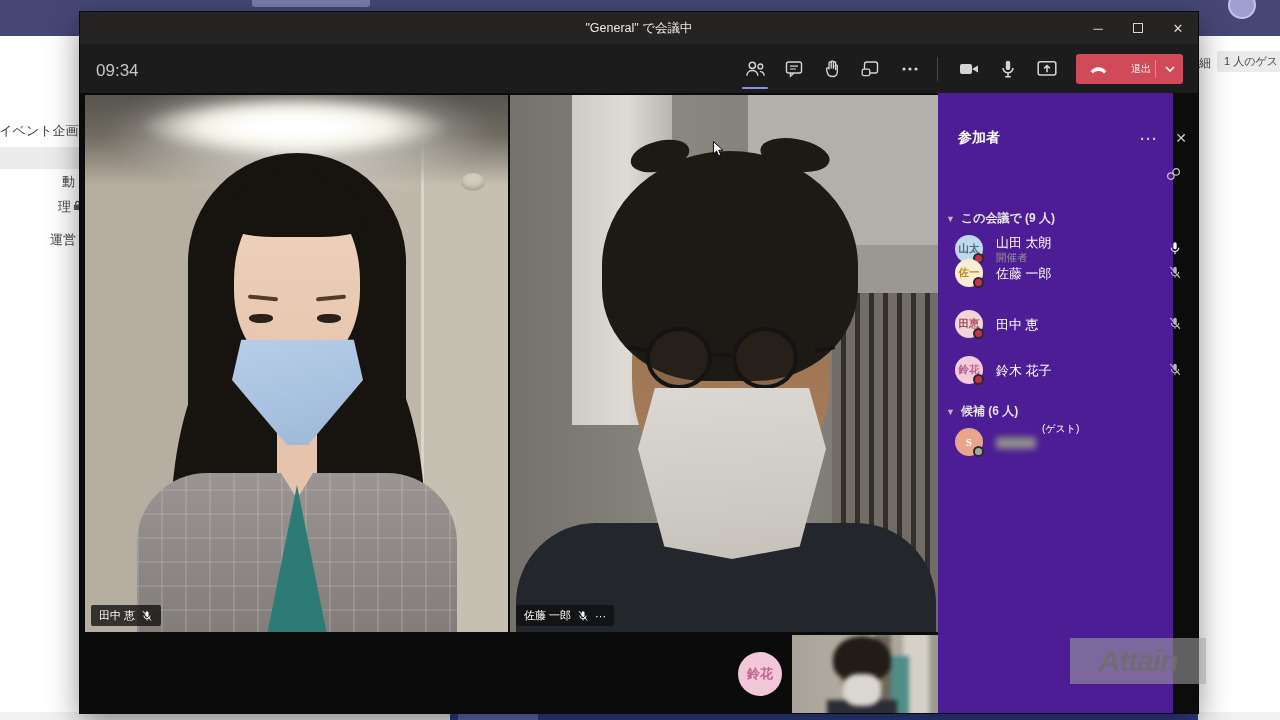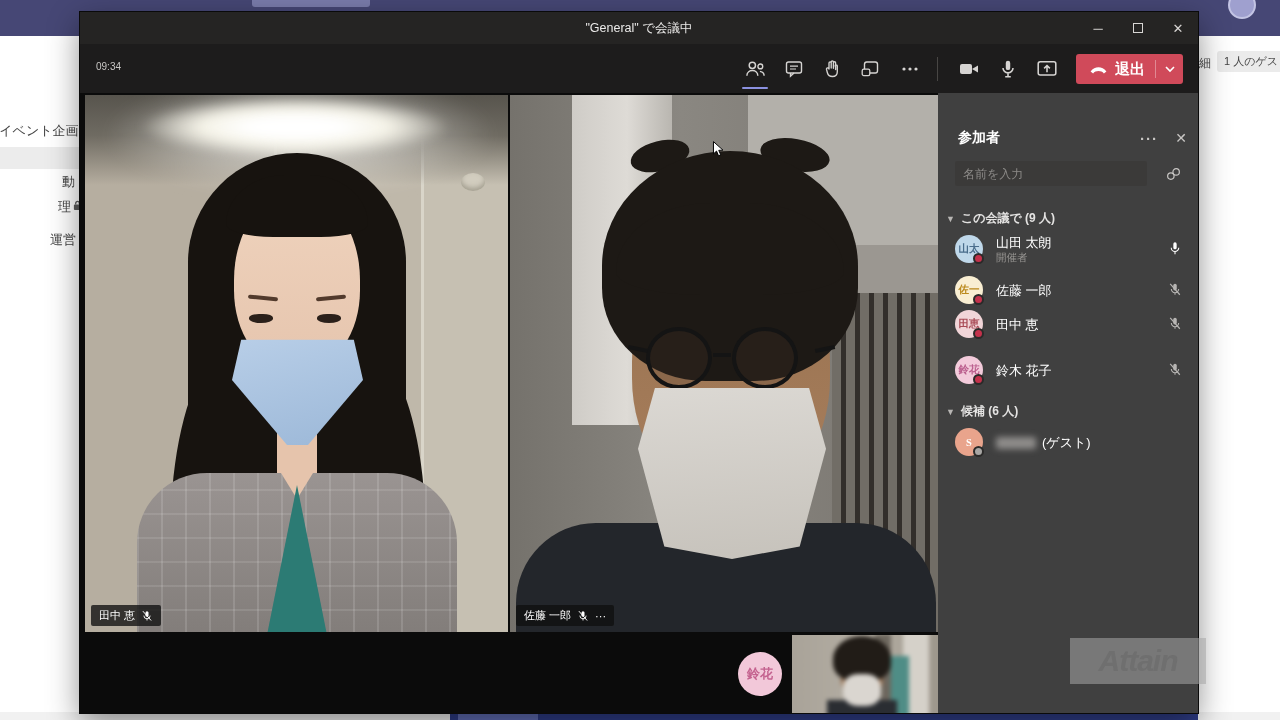--- a/index.html
+++ b/index.html
@@ -25,29 +25,29 @@
   .window { left:80px; top:12px; width:1118px; height:701px; background:#0c0c0c;
     box-shadow:0 0 0 1px #0a0a0a, 0 10px 30px rgba(0,0,0,.45); }
   .titlebar { left:0; top:0; width:1118px; height:32px; background:#252423; display:flex; align-items:center; }
   .title { position:absolute; left:0; right:0; text-align:center; color:#ebeae9; font-size:12.5px; }
   .win-btn { position:absolute; top:0; width:40px; height:32px; display:flex; align-items:center; justify-content:center;
     color:#d8d6d4; font-size:13px; }
   .win-min { right:80px; } .win-max { right:40px; } .win-close { right:0; }
   .max-glyph { width:10px; height:10px; border:1px solid #d8d6d4; }
 
   .toolbar { left:0; top:32px; width:1118px; height:49px; background:#1d1c1c; }
-  .timer { position:absolute; left:16px; top:17px; color:#c8c6c4; font-size:10px; }
+  .timer { position:absolute; left:16px; top:17px; color:#c8c6c4; font-size:17px; }
   .tb-btn { position:absolute; top:8px; width:38px; height:34px; display:flex; align-items:center; justify-content:center; color:#d6d4d2; }
   .tb-btn svg { display:block; }
   .tb-active-underline { position:absolute; left:6px; bottom:-3px; width:26px; height:2.5px; border-radius:2px; }
   .tb-sep { position:absolute; left:857px; top:13px; width:1px; height:24px; background:#484644; }
   .leave-btn { position:absolute; left:996px; top:10px; width:107px; height:30px; border-radius:3px;
     display:flex; align-items:center; color:#fff; }
   .leave-main { display:flex; align-items:center; gap:7px; padding-left:13px; width:79px; }
-  .leave-label { font-size:15px; font-weight:bold; }
+  .leave-label { font-size:10px; font-weight:normal;margin-left:16px; }
   .leave-div { width:1px; height:18px; background:rgba(255,255,255,.35); }
   .leave-chevron { flex:1; display:flex; align-items:center; justify-content:center; }
 
   .stage { left:0; top:81px; width:858px; height:620px; background:#0b0b0b; overflow:hidden; }
   .tile { position:absolute; top:2px; height:537px; overflow:hidden; background:#222; }
   .tile-left { left:5px; width:423px; }
   .tile-right { left:430px; width:428px; }
   .name-badge { position:absolute; left:6px; bottom:6px; background:rgba(16,16,16,.78); border-radius:2px;
     padding:3px 8px; display:flex; align-items:center; gap:6px; color:#fff; font-size:11px; z-index:30; }
 
@@ -108,21 +108,21 @@
   .sv-wall { position:absolute; inset:0; background:linear-gradient(90deg,#a8a298,#b5afa4 55%,#9b958a); }
   .sv-white { position:absolute; right:14px; top:0; width:26px; height:100%; background:#d5d1c9; }
   .sv-teal { position:absolute; right:34px; top:26px; width:22px; height:62px; background:#4f8d86; }
   .sv-door { position:absolute; right:52px; top:4px; width:16px; height:84px; background:#6d675e; }
   .sv-hair { position:absolute; left:46px; top:6px; width:58px; height:46px; background:#211c17; border-radius:50% 50% 40% 40%; }
   .sv-face { position:absolute; left:54px; top:28px; width:42px; height:40px; background:#97704f; border-radius:45%; }
   .sv-mask { position:absolute; left:56px; top:44px; width:38px; height:32px; background:#dad6d0; border-radius:40%; }
   .sv-shirt { position:absolute; left:40px; top:70px; width:70px; height:20px; background:#2a2d32; }
 
   
-  .panel { left:858px; top:81px; width:260px; height:620px; background:#404040;padding-left:24px; }
+  .panel { left:858px; top:81px; width:235px; height:620px; background:#4c1d95;padding-left:24px; }
   .panel-title { position:absolute; left:20px; top:36px; color:#ffffff; font-size:14px; font-weight:bold; }
   .panel-more { position:absolute; left:198px; top:32px; width:26px; height:26px; color:#c8c6c4; font-size:15px; letter-spacing:1px;
     display:flex; align-items:center; justify-content:center; font-weight:bold; }
   .panel-close { position:absolute; left:230px; top:32px; width:26px; height:26px; color:#c8c6c4; font-size:14px;
     display:flex; align-items:center; justify-content:center; }
   .search-input { position:absolute; left:17px; top:68px; width:192px; height:25px; background:#3b3a39; border:none; border-radius:2px;
     color:#e6e5e4; font-size:12px; padding:0 8px; font-family:"Liberation Sans",sans-serif; }
   .search-input::placeholder { color:#8d8b89; }
   .link-btn { position:absolute; left:224px; top:71px; width:22px; height:20px; color:#c8c6c4; display:flex; align-items:center; justify-content:center; }
   .section { position:absolute; left:8px; display:flex; align-items:center; gap:6px; color:#e4e3e2; font-size:12px; font-weight:bold; }
@@ -131,21 +131,21 @@
   .p-avatar { position:absolute; left:17px; top:6px; width:28px; height:28px; border-radius:50%;
     display:flex; align-items:center; justify-content:center; font-size:10.5px; font-weight:bold;font-family:Liberation Serif, serif; }
   .presence { position:absolute; left:35px; top:24px; width:11px; height:11px; border-radius:50%; border:2px solid #2b2a29; background:#c4314b; }
   .presence-gray { background:#a8a6a4; }
   .p-name { position:absolute; left:58px; top:12px; color:#ffffff; font-size:13px; white-space:nowrap; }
   .p-name-2l { top:5px; }
   .p-sub { position:absolute; left:58px; top:22px; color:#969491; font-size:10.5px; }
   .p-mic { position:absolute; left:230px; top:12px; color:#b8b6b4; }
   .p-mic-on { color:#ffffff; }
   .blur-name { position:absolute; left:58px; top:15px; width:40px; height:12px; background:#8f8d8b; border-radius:2px; filter:blur(3px); }
-  .guest-suffix { position:absolute; left:104px; top:12px; color:#ffffff; font-size:13px; white-space:nowrap; }
+  .guest-suffix { position:absolute; left:104px; top:0; color:#ffffff; font-size:10px; white-space:nowrap; }
 
   .watermark { left:1070px; top:638px; width:136px; height:46px; background:rgba(165,165,165,.55);
     display:flex; align-items:center; justify-content:center; z-index:50; }
   .watermark span { font-size:30px; font-weight:bold; font-style:italic; color:rgba(110,110,110,.9); letter-spacing:-1px; }
 </style>
 </head>
 <body>
 
 <div id="canvas">
 
@@ -347,21 +347,20 @@
           <div class="sv-mask"></div>
         </div>
       </div>
     </div>
 
     <div class="abs panel">
       <div class="panel-title">参加者</div>
       <div class="panel-more">···</div>
       <div class="panel-close">✕</div>
 
-      <input class="search-input" placeholder="名前を入力" style="">
       <div class="link-btn">
         <svg width="17" height="16" viewBox="0 0 18 16">
           <circle cx="6.2" cy="10.2" r="3.4" fill="none" stroke="currentColor" stroke-width="1.3"></circle>
           <circle cx="11.8" cy="5.8" r="3.4" fill="none" stroke="currentColor" stroke-width="1.3"></circle>
         </svg>
       </div>
 
       <div class="section" style="top:117px;">
         <span class="chev">▼</span>
         <span>この会議で (9 人)</span>
@@ -371,21 +370,21 @@
         <div class="p-avatar" style="background-color: rgb(191, 216, 234); color: rgb(74, 109, 140);">山太</div>
         <div class="presence" style="background-color: rgb(196, 49, 75);"></div>
         <div class="p-name p-name-2l">山田 太朗</div>
         <div class="p-sub">開催者</div>
         <svg class="p-mic p-mic-on" width="14" height="15" viewBox="0 0 16 18">
           <rect x="6" y="1.5" width="4" height="8.5" rx="2" fill="currentColor"></rect>
           <path d="M3.5 8 a4.5 4.5 0 0 0 9 0 M8 12.5 V16" fill="none" stroke="currentColor" stroke-width="1.3"></path>
         </svg>
       </div>
 
-      <div class="p-row" style="top:177px;">
+      <div class="p-row" style="top:160px;">
         <div class="p-avatar" style="background-color: rgb(249, 238, 210); color: rgb(187, 138, 30);">佐一</div>
         <div class="presence" style="background-color: rgb(196, 49, 75);"></div>
         <div class="p-name">佐藤 一郎</div>
         <svg class="p-mic" width="14" height="15" viewBox="0 0 16 16">
           <rect x="6" y="1.5" width="4" height="7.5" rx="2" fill="currentColor"></rect>
           <path d="M3.8 7.5 a4.2 4.2 0 0 0 8.4 0 M8 11.5 V14" fill="none" stroke="currentColor" stroke-width="1.2"></path>
           <path d="M2.5 1.5 L13.5 14" stroke="currentColor" stroke-width="1.3"></path>
         </svg>
       </div>
 

